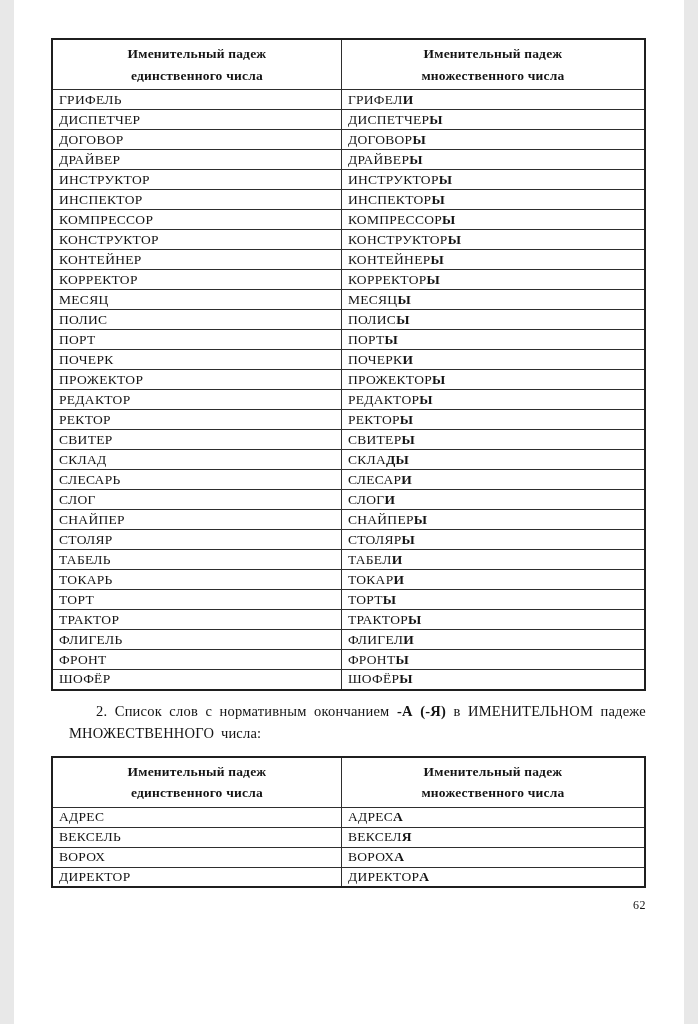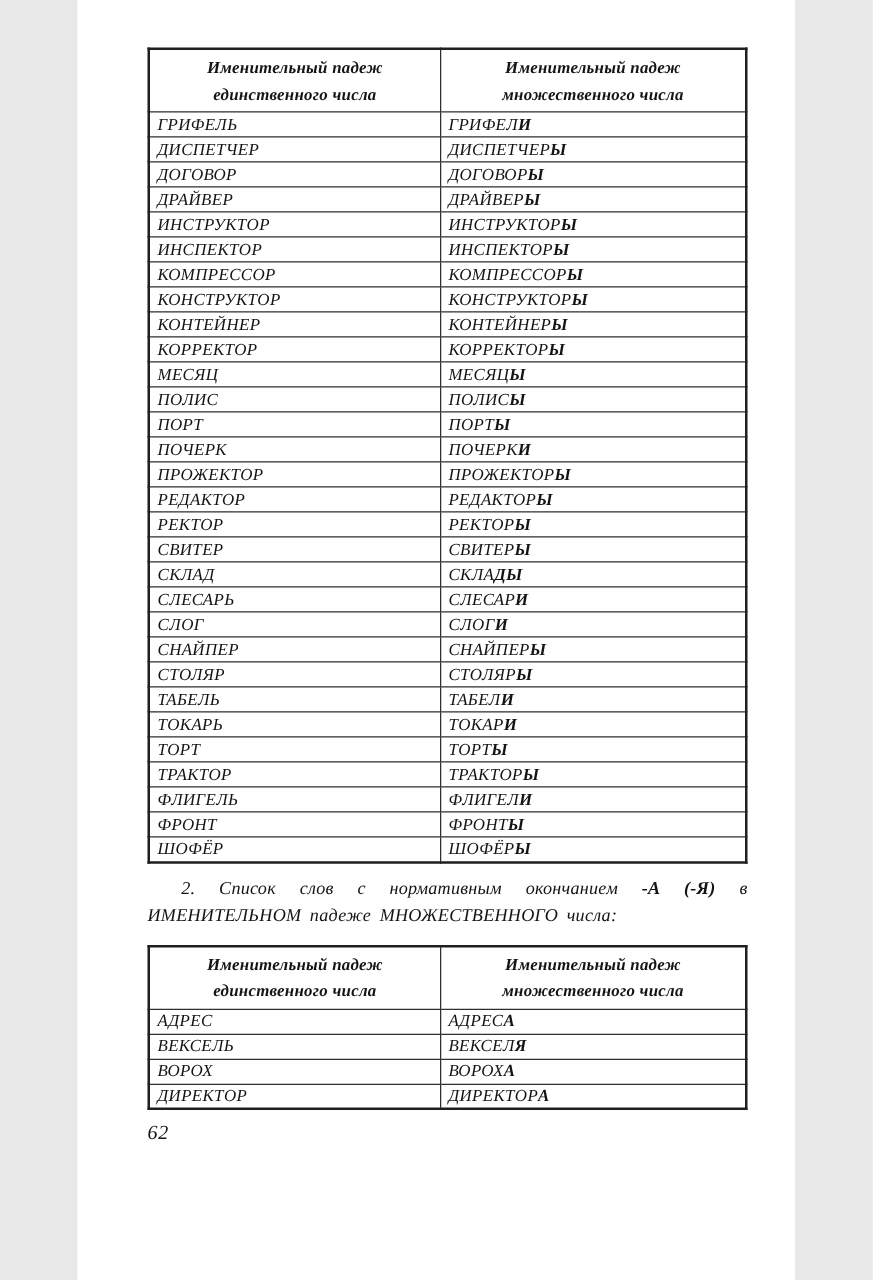--- a/index.html
+++ b/index.html
@@ -1,26 +1,25 @@
 <!DOCTYPE html>
 <html lang="ru"><head>
 <meta charset="utf-8">
 <style>
   * { margin: 0; padding: 0; box-sizing: border-box; }
   html, body { background: #e8e8e8; }
   .page {
     position: relative;
-    width: 574px;
+    width: 670px;
     height: 1024px;
     margin: 0 auto;
     background: #ffffff;
     color: #141414;
     font-family: "Liberation Serif", "DejaVu Serif", serif;
-    padding: 38px 38px 0 56px;
-    font-style: italic;
+    padding: 38px 38px 0 37px;
   }
   table.word-table {
     width: 100%;
     border-collapse: collapse;
     border: 2px solid #1f1f1f;
     table-layout: fixed;
   }
   table.word-table th,
   table.word-table td {
     border: 1px solid #2e2e2e;
@@ -39,33 +38,33 @@
     padding: 1px 6px;
     height: 20px;
     letter-spacing: 0.3px;
     white-space: nowrap;
     overflow: hidden;
   }
   table.word-table col.c1 { width: 48.8%; }
   table.word-table col.c2 { width: 51.2%; }
   td b, .intro b { font-weight: bold; }
   .intro {
-    margin: 9px 0 11px 0;
+    margin: 9px 0 11px 18px;
     font-size: 14.5px;
     line-height: 1.55;
     text-align: justify;
     text-indent: 27px;
     word-spacing: 3px;
     letter-spacing: 0.2px;
   }
   .table-2 td { height: 22px; }
   .page-number {
     margin-top: 10px;
-    text-align: left;
-    font-size: 16px;
+    text-align: right;
+    font-size: 12px;
     letter-spacing: 0.5px;
   }
 </style>
 </head>
 <body>
 
 <div class="page">
 
   <table class="word-table table-1">
     <colgroup>

